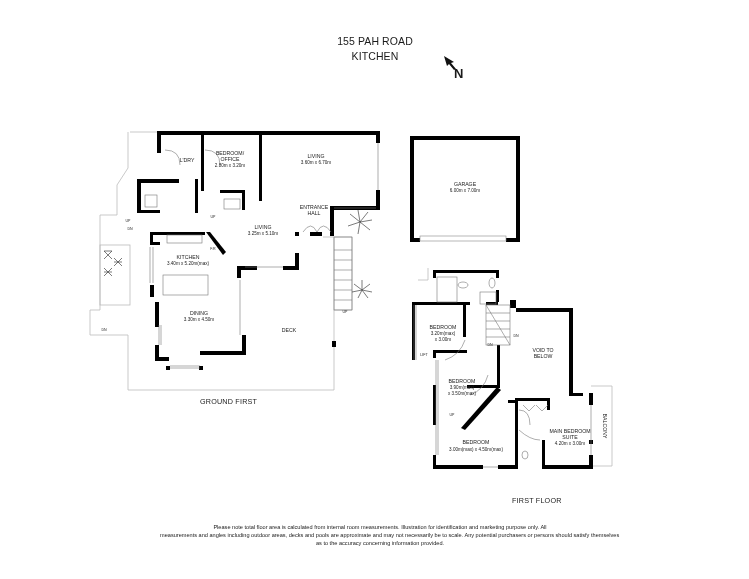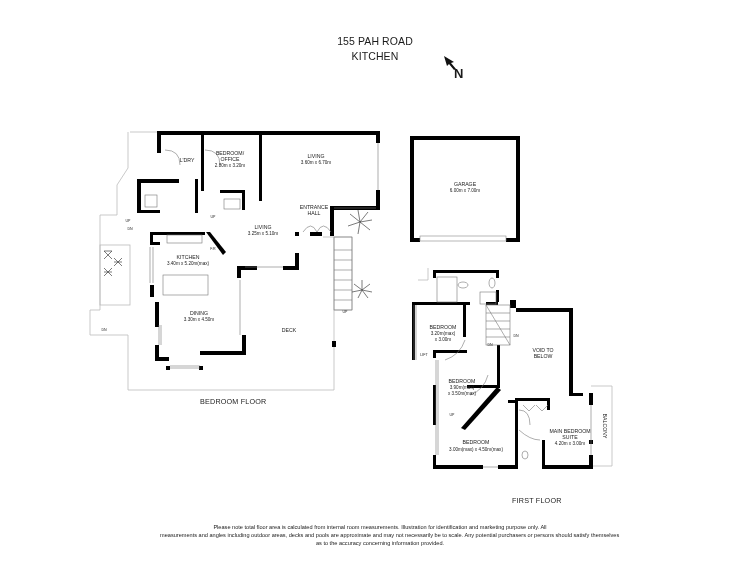--- a/index.html
+++ b/index.html
@@ -226,20 +226,20 @@
     <text class="lbl dim" x="570" y="445">4.20m x 3.00m</text>
     <text class="lbl room" x="0" y="0" transform="translate(603,426) rotate(90)">BALCONY</text>
 
     <text class="lbl tiny" x="516" y="337">DN</text>
     <text class="lbl tiny" x="490" y="346">DN</text>
     <text class="lbl tiny" x="424" y="356">LIFT</text>
     <text class="lbl tiny" x="452" y="416">UP</text>
   </g>
 </svg>
 
-<div class="floor-label" style="left:200px; top:397px;">BEDROOM FLOOR</div>
+<div class="floor-label" style="left:200px; top:397px;">GROUND FIRST</div>
 <div class="floor-label" style="left:512px; top:496px;">FIRST FLOOR</div>
 
 <div class="disclaimer">
   <div>Please note total floor area is calculated from internal room measurements. Illustration for identification and marketing purpose only. All</div>
   <div>measurements and angles including outdoor areas, decks and pools are approximate and may not necessarily be to scale. Any potential purchasers or persons should satisfy themselves</div>
   <div>as to the accuracy concerning information provided.</div>
 </div>
 
 </body></html>

